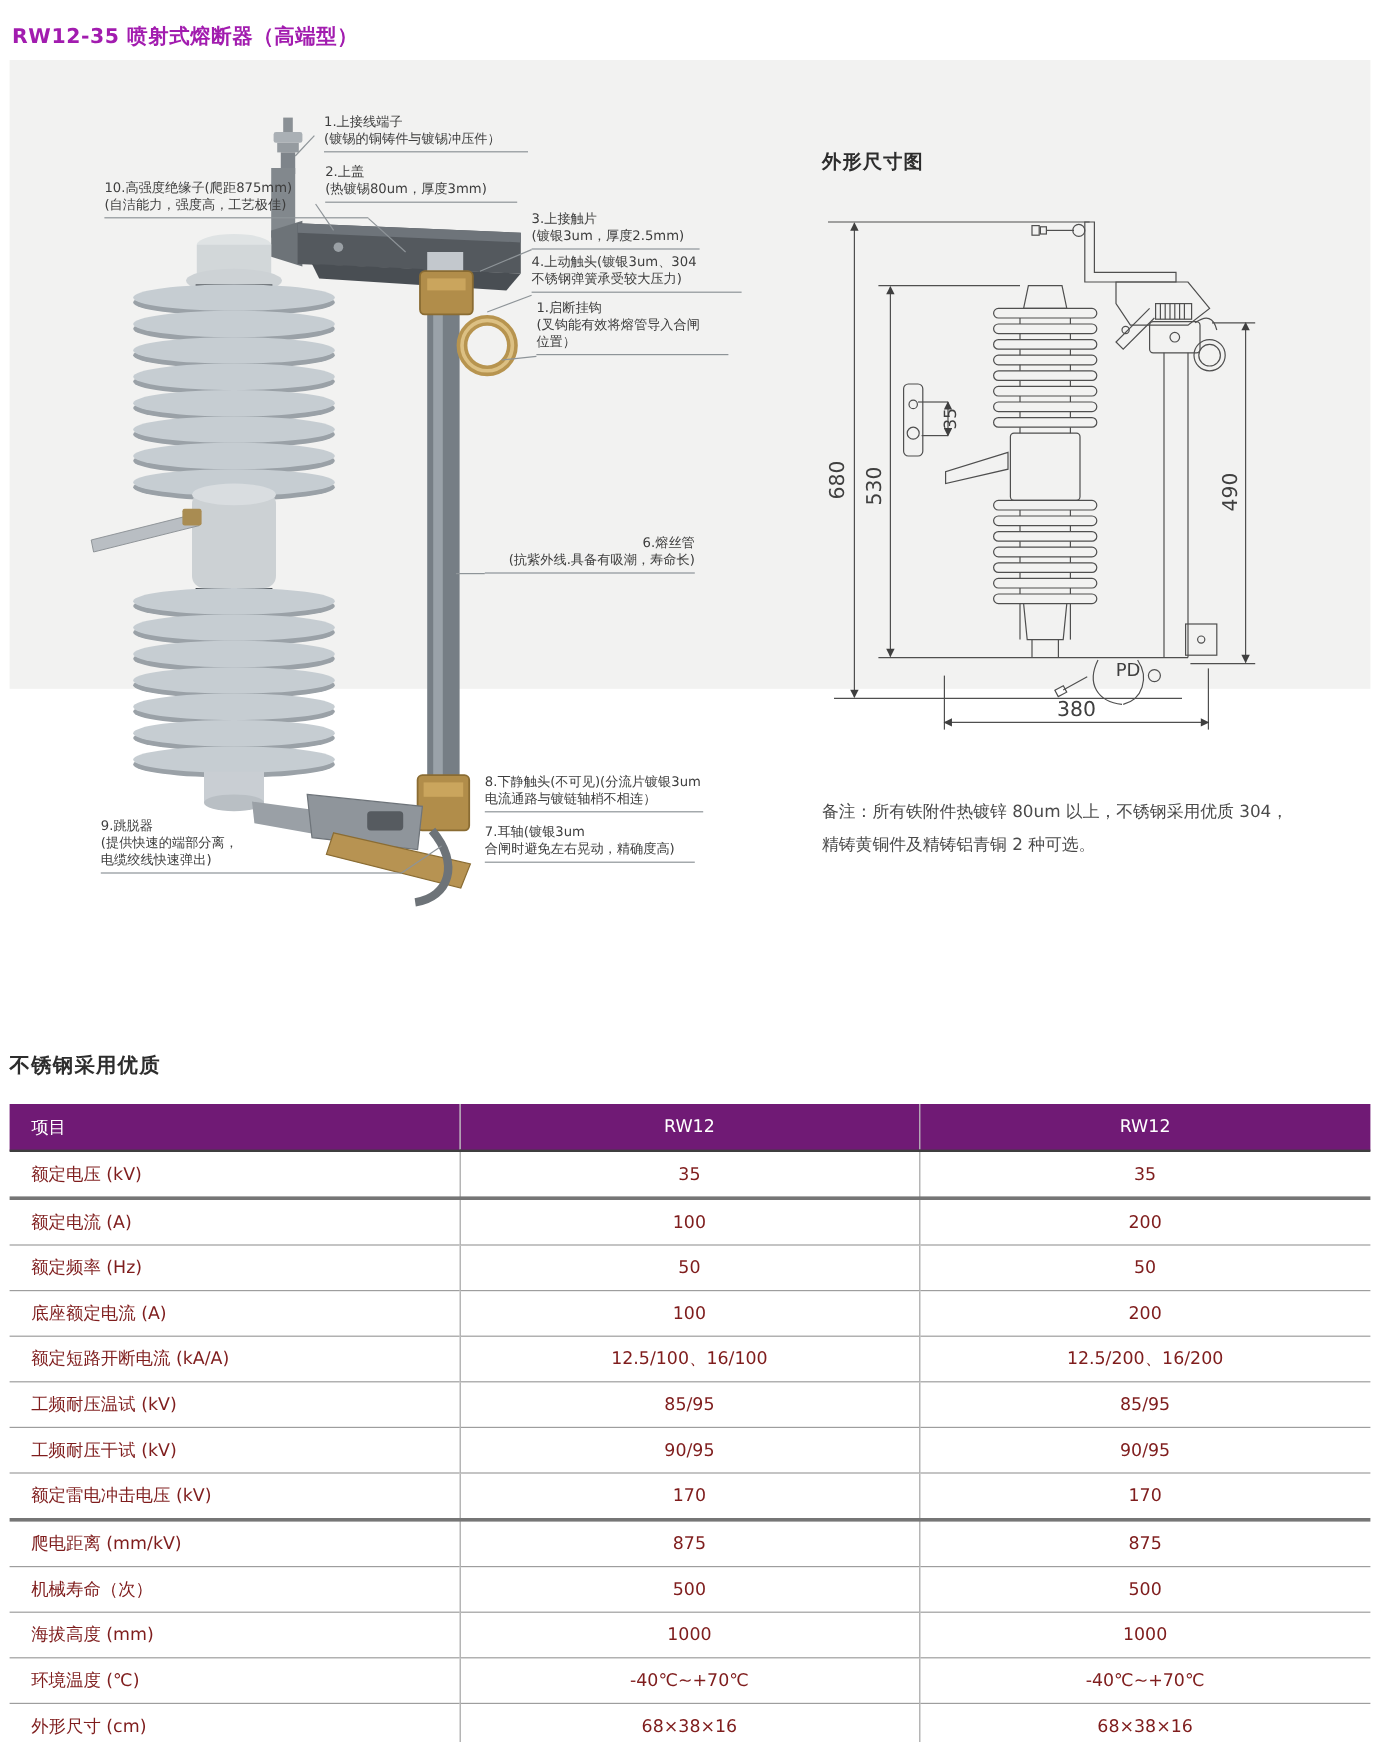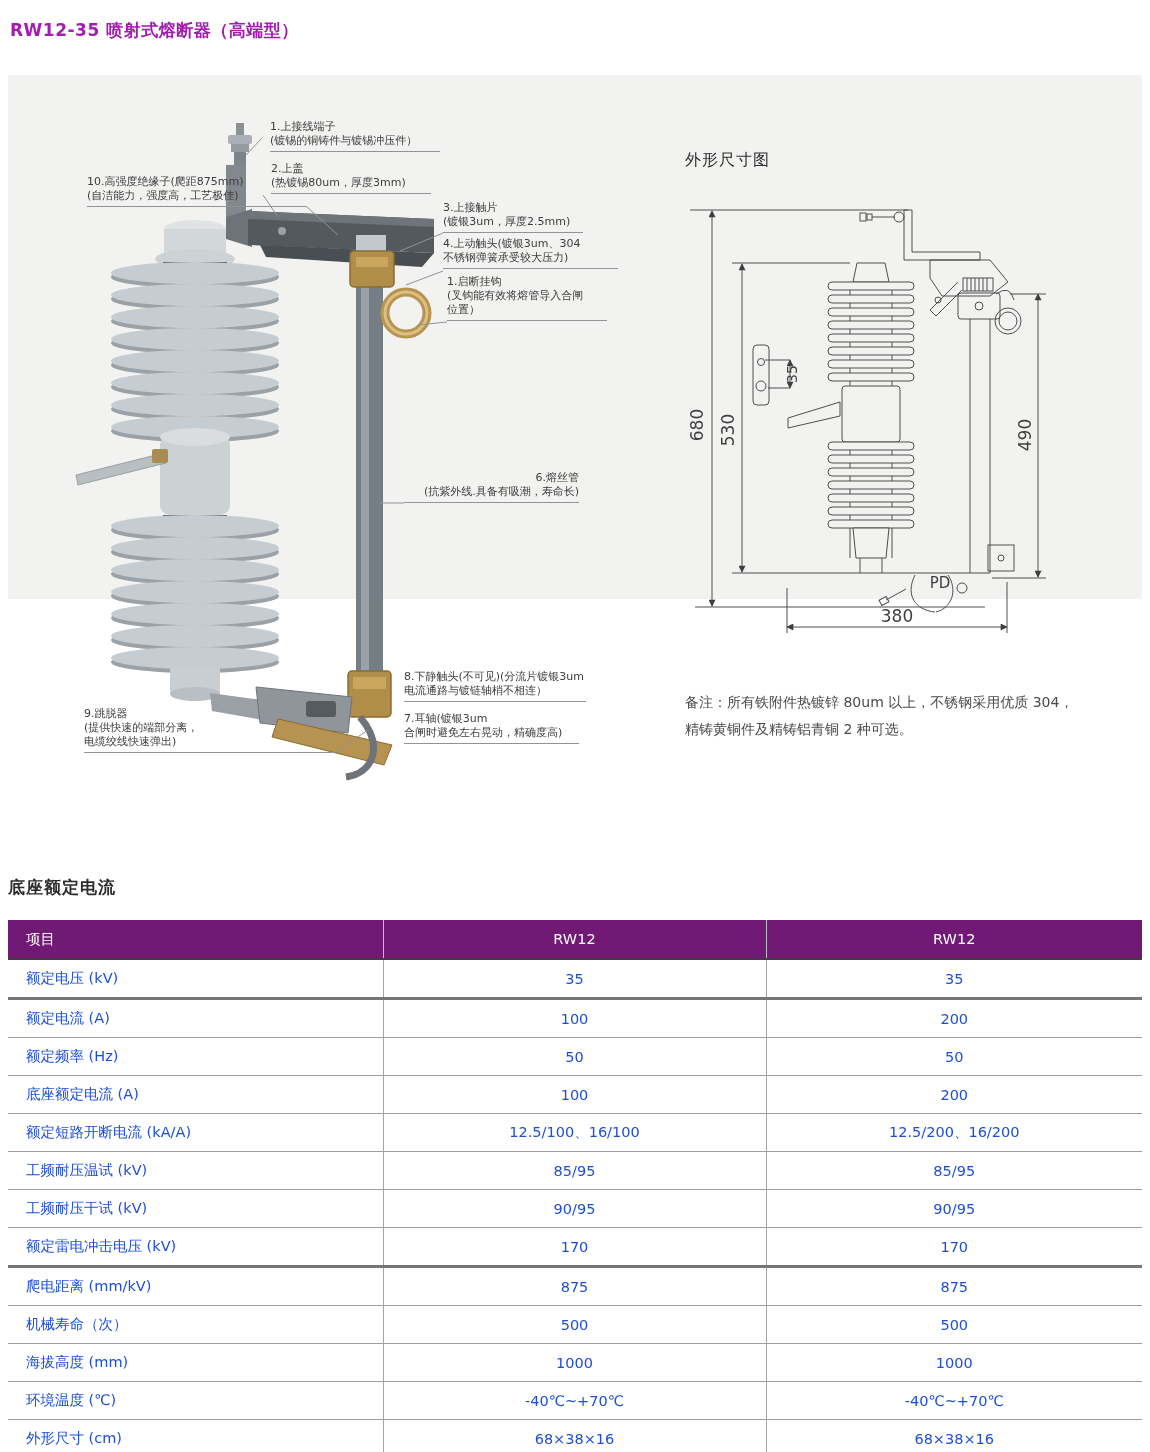--- a/index.html
+++ b/index.html
@@ -9,41 +9,40 @@
     overflow:hidden;
   }
   .page-title {
     position:absolute; left:10px; top:8px; font-size:17px; font-weight:bold;
     color:#a21caf; letter-spacing:0.5px;
   }
   
   .panel {
     position:absolute; left:8px; top:50px; width:1134px; height:524px;
     background:#f2f2f1;
-    margin-top:25px;
   }
   .photo-svg { position:absolute; left:52px; top:30px; width:420px; height:700px; }
   .leader-svg { position:absolute; left:0; top:0; width:1134px; height:740px; pointer-events:none; }
   .callout {
     position:absolute; font-size:11px; line-height:14px; color:#3d3d3d;
     border-bottom:1px solid #8e9498; padding-bottom:3px;
   }
   .callout span { display:block; white-space:nowrap; }
   .co1  { left:262px; top:45px;  width:170px; }
   .co2  { left:263px; top:87px;  width:160px; }
   .co3  { left:435px; top:126px; width:140px; }
   .co4  { left:435px; top:162px; width:175px; }
   .co5  { left:439px; top:200px; width:160px; }
   .co6  { left:396px; top:396px; width:175px;text-align:right; }
   .co8  { left:396px; top:595px; width:182px; }
   .co7  { left:396px; top:637px; width:175px; }
   .co9  { left:76px;  top:632px; width:250px; }
   .co10 { left:79px;  top:100px; width:220px; }
   .dim-title {
-    position:absolute; left:677px; top:62px; font-size:16px; font-weight:normal;
+    position:absolute; left:677px; top:62px; font-size:16px; font-weight:bold;
     color:#2d2d2d; letter-spacing:1px;
   }
   .dim-svg { position:absolute; left:682px; top:115px; width:420px; height:470px; }
   .note {
     position:absolute; left:677px; top:600px; width:440px;
     font-size:14px; line-height:27px; color:#4a4a4a;
   }
   .note span { display:block; }
   
   .specs-title {
@@ -57,21 +56,21 @@
   table.specs col.c-item { width:375px; }
   table.specs col.c-v1   { width:383px; }
   table.specs col.c-v2   { width:376px; }
   table.specs thead th {
     background:#701a75; color:#ffffff; font-weight:normal; height:38px;
     padding:0;
   }
   table.specs thead th.item-h { text-align:left; padding-left:18px; }
   table.specs thead th.val-h  { text-align:center; border-left:1px solid #c0c0c0; }
   table.specs thead tr { border-bottom:2px solid #3f3f3f; }
-  table.specs tbody td { height:37px; padding:0; color:#1d4ed8; background:#ffffff; }
+  table.specs tbody td { height:37px; padding:0; color:#7f1d1d; background:#ffffff; }
   table.specs tbody td.item { text-align:left; padding-left:18px; }
   table.specs tbody td.val  { text-align:center; border-left:1px solid #a3a3a3; }
   table.specs tbody tr { border-bottom:1px solid #9e9e9e; }
   table.specs tbody tr.sep-thick { border-bottom:3px solid #767676; }
 </style>
 </head>
 <body>
 
 <h1 class="page-title">RW12-35 喷射式熔断器（高端型）</h1>
 
@@ -320,21 +319,21 @@
       <text x="250" y="398" font-size="15">PD</text>
     </g>
   </svg>
 
   <p class="note">
     <span>备注：所有铁附件热镀锌 80um 以上，不锈钢采用优质 304，</span>
     <span>精铸黄铜件及精铸铝青铜 2 种可选。</span>
   </p>
 </section>
 
-<h2 class="specs-title">底座额定电流</h2>
+<h2 class="specs-title">不锈钢采用优质</h2>
 
 <table class="specs">
   <colgroup>
       <col class="c-item">
       <col class="c-v1">
       <col class="c-v2">
     </colgroup>
   <thead>
     <tr>
       <th class="item-h">项目</th>

